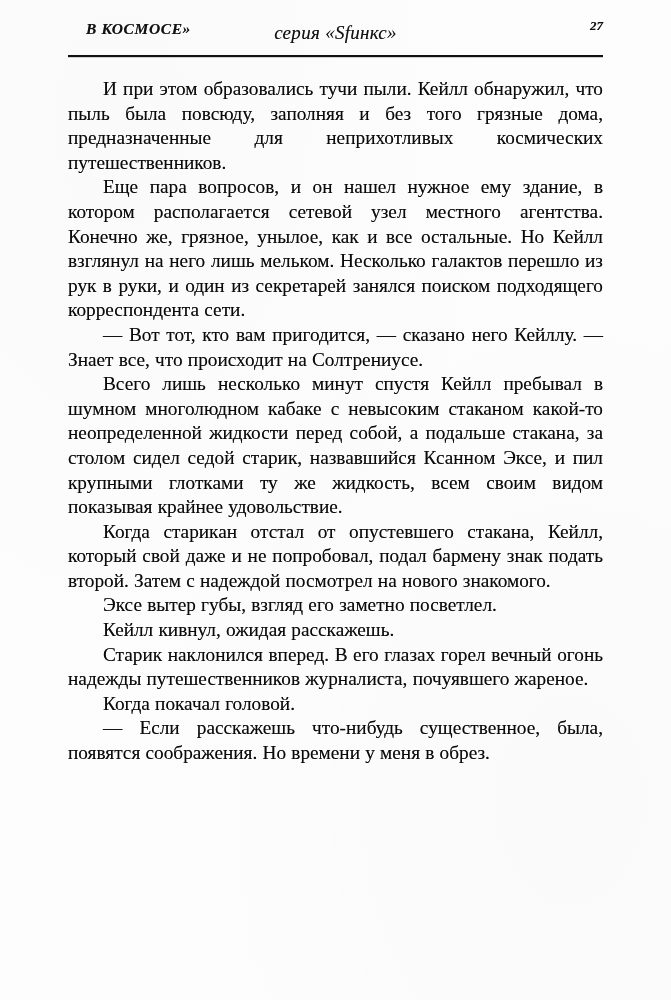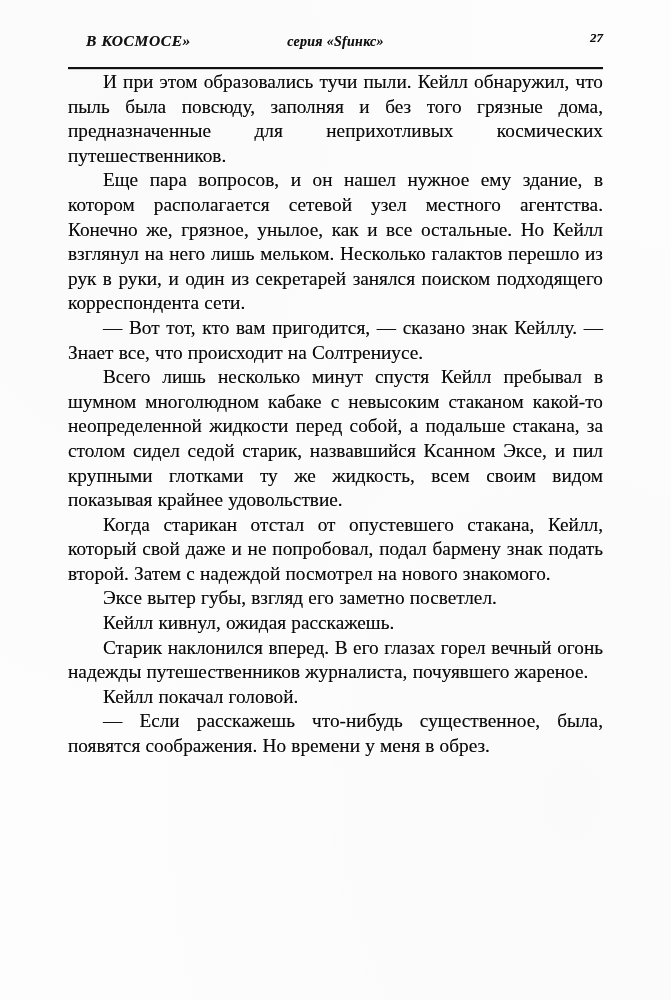--- a/index.html
+++ b/index.html
@@ -21,21 +21,21 @@
     inset: 0;
     background:
       radial-gradient(ellipse at 18% 12%, rgba(0,0,0,0.012) 0%, rgba(0,0,0,0) 55%),
       radial-gradient(ellipse at 85% 80%, rgba(0,0,0,0.012) 0%, rgba(0,0,0,0) 60%),
       #fdfdfd;
   }
 
   .content {
     position: absolute;
     left: 68px;
-    top: 16px;
+    top: 4px;
     width: 535px;
   }
 
   
   .runhead {
     position: relative;
     height: 34px;
     margin-top: 16px;
   }
   .runhead-left {
@@ -49,22 +49,22 @@
     color: #121212;
     white-space: nowrap;
   }
   .runhead-center {
     position: absolute;
     left: 0;
     right: 0;
     top: 2px;
     text-align: center;
     font-style: italic;
-    font-weight: 700;
-    font-size: 14px;
+    font-weight: 400;
+    font-size: 19px;
     letter-spacing: 0.3px;
     color: #121212;
   }
   .runhead-right {
     position: absolute;
     right: 0;
     top: -2px;
     font-style: italic;
     font-weight: 700;
     font-size: 13px;
@@ -73,21 +73,21 @@
   .rule {
     width: 100%;
     height: 2px;
     background: #111111;
     margin-top: 1px;
     box-shadow: 0 0.5px 0 rgba(0,0,0,0.35);
   }
 
   
   .body {
-    margin-top: 1px;
+    margin-top: 20px;
     font-size: 19.3px;
     line-height: 24.6px;
     color: #0b0b0b;
     text-align: justify;
     text-justify: inter-word;
     -webkit-font-smoothing: none;
   }
   .body p {
     margin: 0;
     text-indent: 35px;
@@ -114,24 +114,24 @@
       <div class="runhead-left">В КОСМОСЕ»</div>
       <div class="runhead-center">серия «Sfинкс»</div>
       <div class="runhead-right">27</div>
     </div>
 
     <div class="rule"></div>
 
     <div class="body" id="body-text">
         <p>И при этом образовались тучи пыли. Кейлл обнаружил, что пыль была повсюду, заполняя и без того грязные дома, предназначенные для неприхотливых космических путешественников.</p>
         <p>Еще пара вопросов, и он нашел нужное ему здание, в котором располагается сетевой узел местного агентства. Конечно же, грязное, унылое, как и все остальные. Но Кейлл взглянул на него лишь мельком. Несколько галактов перешло из рук в руки, и один из секретарей занялся поиском подходящего корреспондента сети.</p>
-        <p>— Вот тот, кто вам пригодится, — сказано знак Кейллу. — Знает все, что происходит на Солтрениусе.</p>
+        <p>— Вот тот, кто вам пригодится, — сказано него Кейллу. — Знает все, что происходит на Солтрениусе.</p>
         <p>Всего лишь несколько минут спустя Кейлл пребывал в шумном многолюдном кабаке с невысоким стаканом какой-то неопределенной жидкости перед собой, а подальше стакана, за столом сидел седой старик, назвавшийся Ксанном Эксе, и пил крупными глотками ту же жидкость, всем своим видом показывая крайнее удовольствие.</p>
         <p>Когда старикан отстал от опустевшего стакана, Кейлл, который свой даже и не попробовал, подал бармену знак подать второй. Затем с надеждой посмотрел на нового знакомого.</p>
         <p>Эксе вытер губы, взгляд его заметно посветлел.</p>
         <p>Кейлл кивнул, ожидая расскажешь.</p>
         <p>Старик наклонился вперед. В его глазах горел вечный огонь надежды путешественников журналиста, почуявшего жареное.</p>
-        <p>Кейлл покачал головой.</p>
+        <p>Когда покачал головой.</p>
         <p>— Если расскажешь что-нибудь существенное, была, появятся соображения. Но времени у меня в обрез.</p>
       </div>
 
   </div>
 </div>
 
 </body></html>

